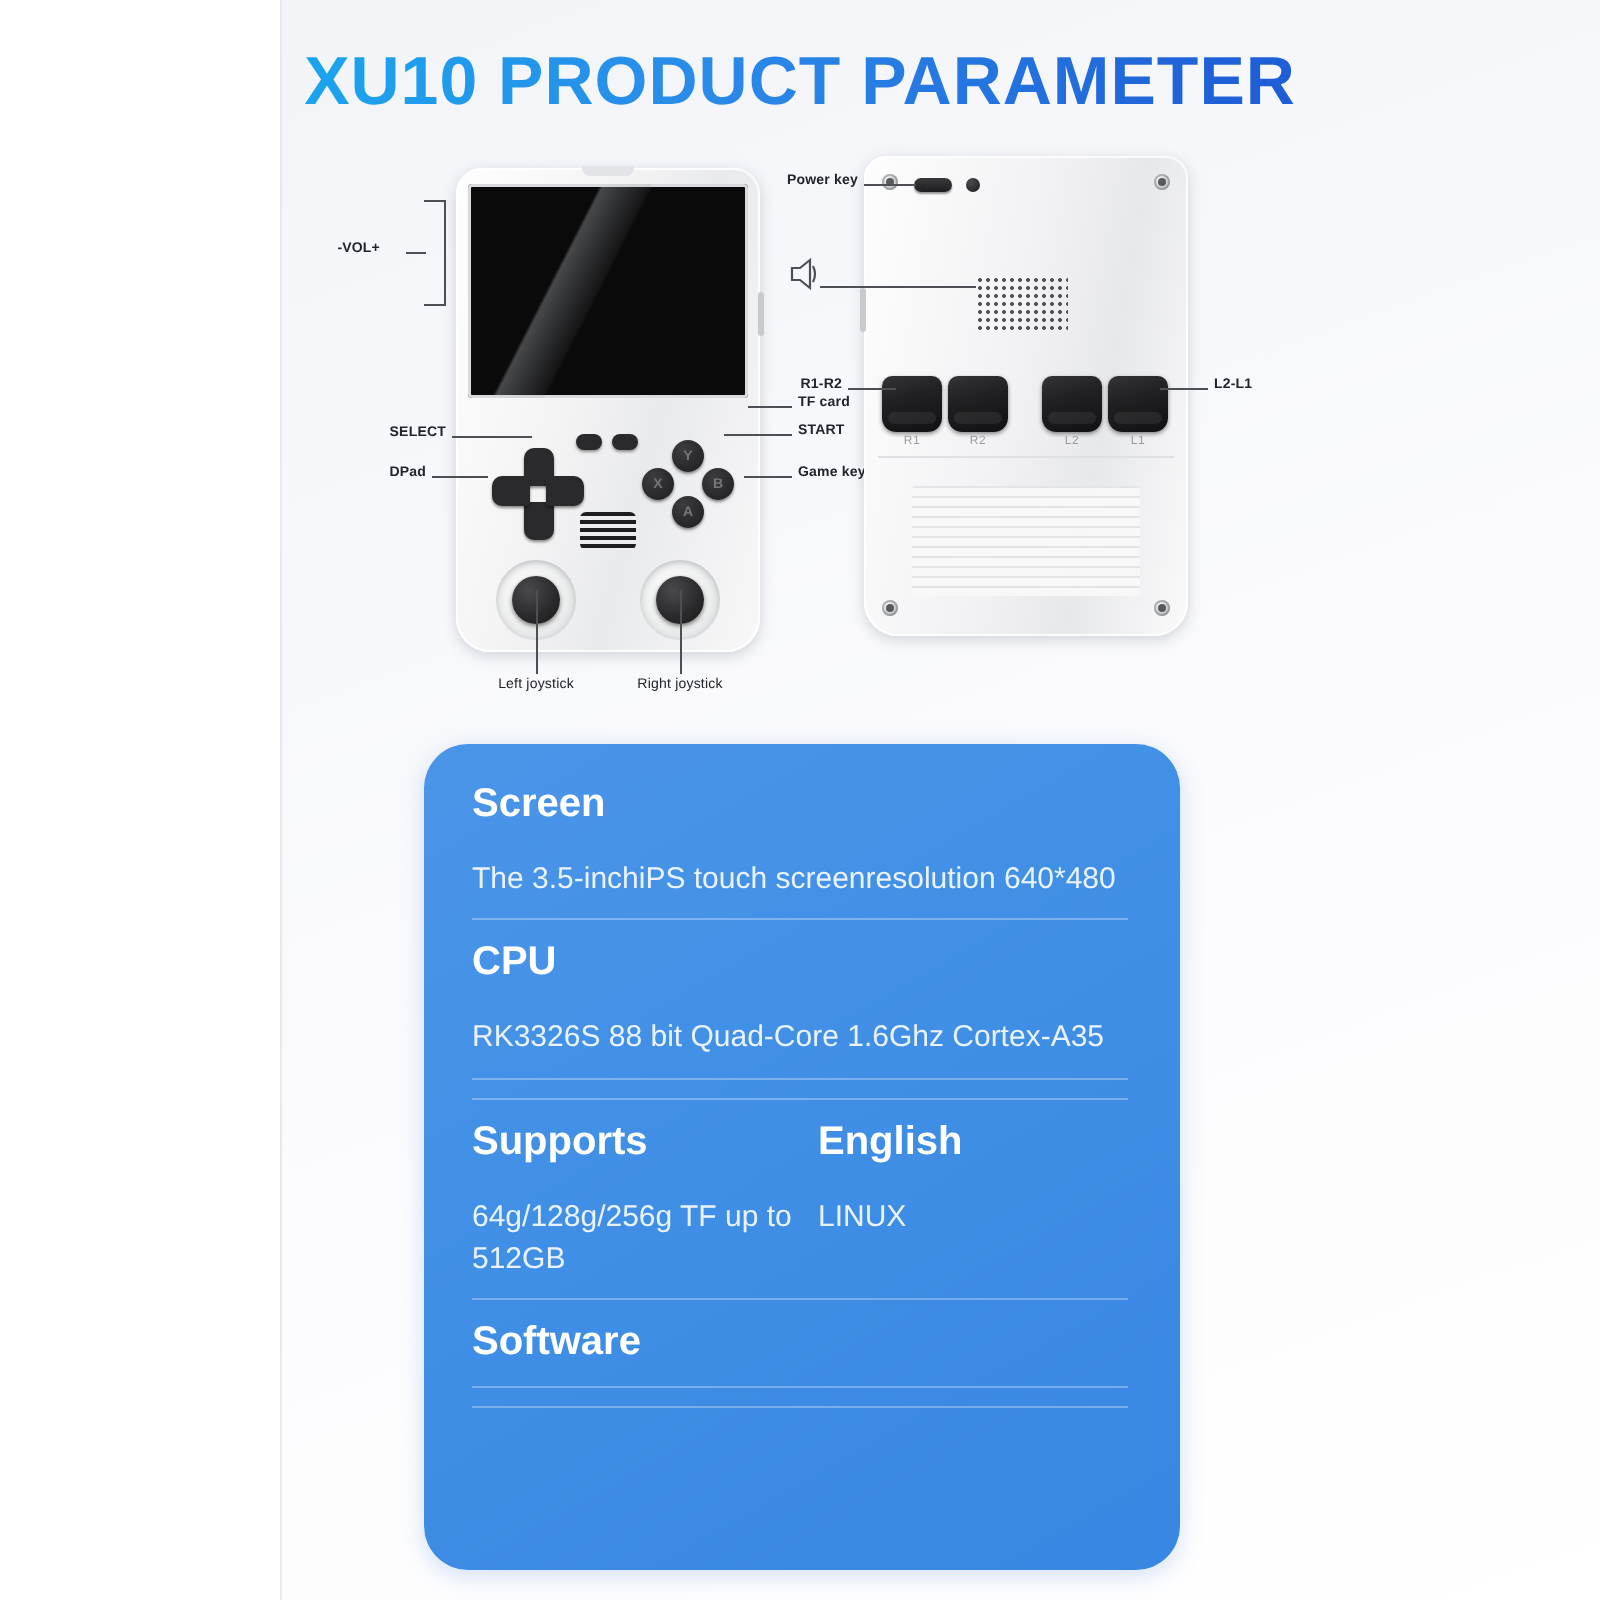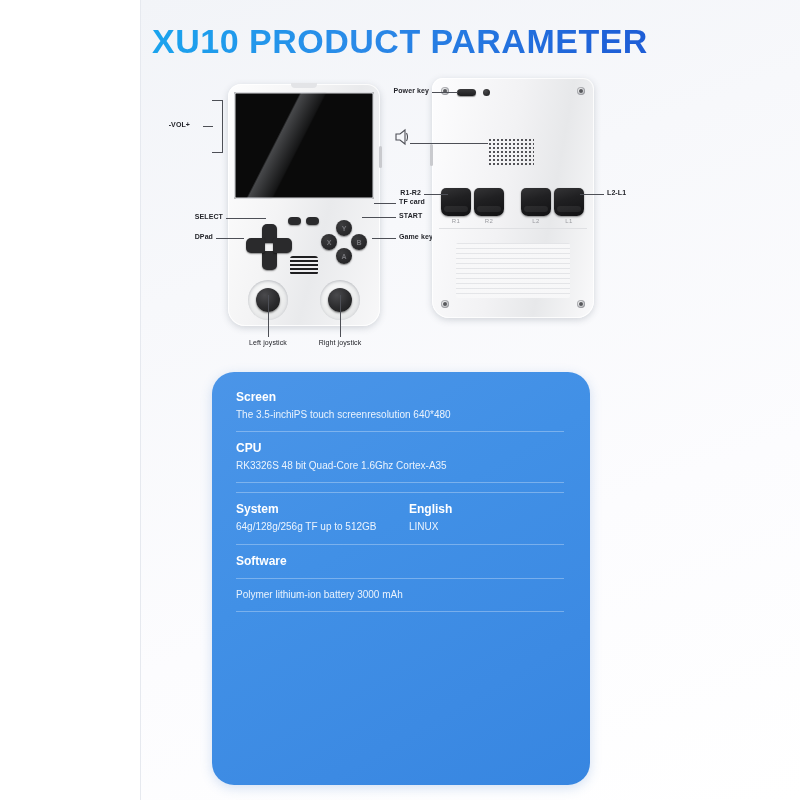--- a/index.html
+++ b/index.html
@@ -250,30 +250,30 @@
 
   .spec-row { position: relative; }
 
   .spec-sep {
     height: 1px;
     background: rgba(255,255,255,0.30);
     margin: 9px 2px 9px 0;
   }
 
   .spec-label {
-    font-size: 12px;
+    font-size: 20px;
     font-weight: bold;
     color: #ffffff;
     line-height: 1.25;
   }
   .spec-value {
-    font-size: 10px;
+    font-size: 15px;
     color: #eaf3fd;
     line-height: 1.42;
-    margin-top: 3px;
+    margin-top: 14px;
     font-weight: normal;
   }
 
   .two-col { display: flex; }
   .two-col > div { flex: 0 0 50%; }
   .two-col .col-right { padding-left: 8px; }
 </style>
 </head>
 <body>
 
@@ -385,45 +385,44 @@
   <div class="spec-panel">
 
     <div class="spec-row">
       <div class="spec-label">Screen</div>
       <div class="spec-value">The 3.5-inchiPS touch screenresolution 640*480</div>
     </div>
     <div class="spec-sep"></div>
 
     <div class="spec-row">
       <div class="spec-label">CPU</div>
-      <div class="spec-value">RK3326S 48 bit Quad-Core 1.6Ghz Cortex-A35</div>
+      <div class="spec-value">RK3326S 88 bit Quad-Core 1.6Ghz Cortex-A35</div>
     </div>
     <div class="spec-sep"></div>
 
     <div class="spec-sep"></div>
 
     <div class="spec-row two-col">
       <div class="col-left">
-        <div class="spec-label">System</div>
+        <div class="spec-label">Supports</div>
         <div class="spec-value">64g/128g/256g TF up to 512GB</div>
       </div>
       <div class="col-right">
         <div class="spec-label">English</div>
         <div class="spec-value">LINUX</div>
       </div>
     </div>
     <div class="spec-sep"></div>
 
     <div class="spec-row">
       <div class="spec-label">Software</div>
     </div>
     <div class="spec-sep"></div>
 
     <div class="spec-row">
-      <div class="spec-value">Polymer lithium-ion battery 3000 mAh</div>
     </div>
     <div class="spec-sep"></div>
 
     <div class="spec-row">
     </div>
 
   </div>
 
 </div>
 

